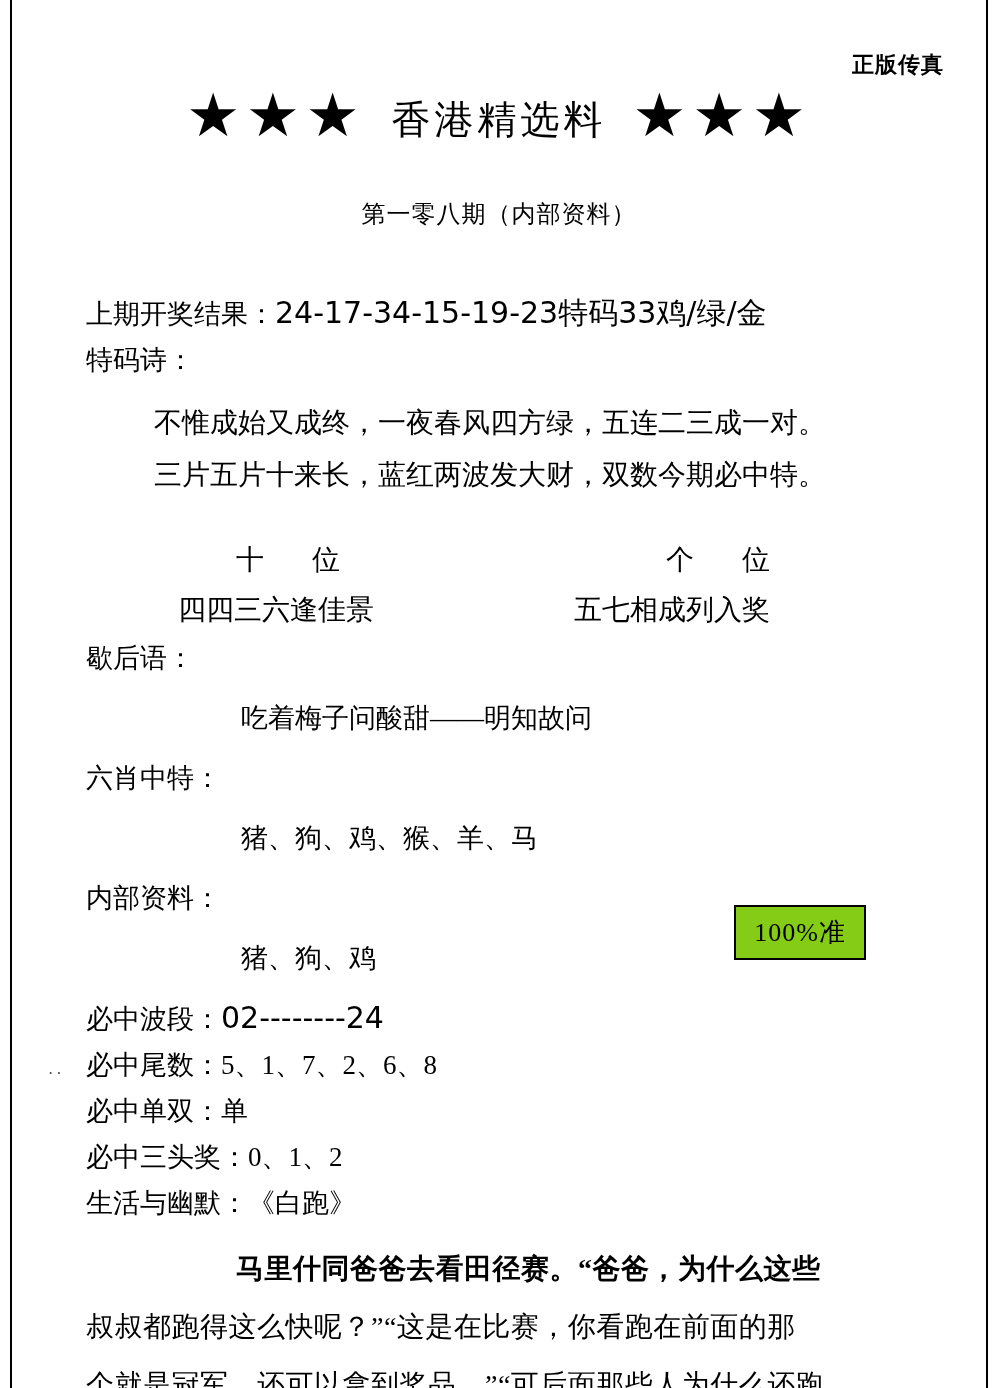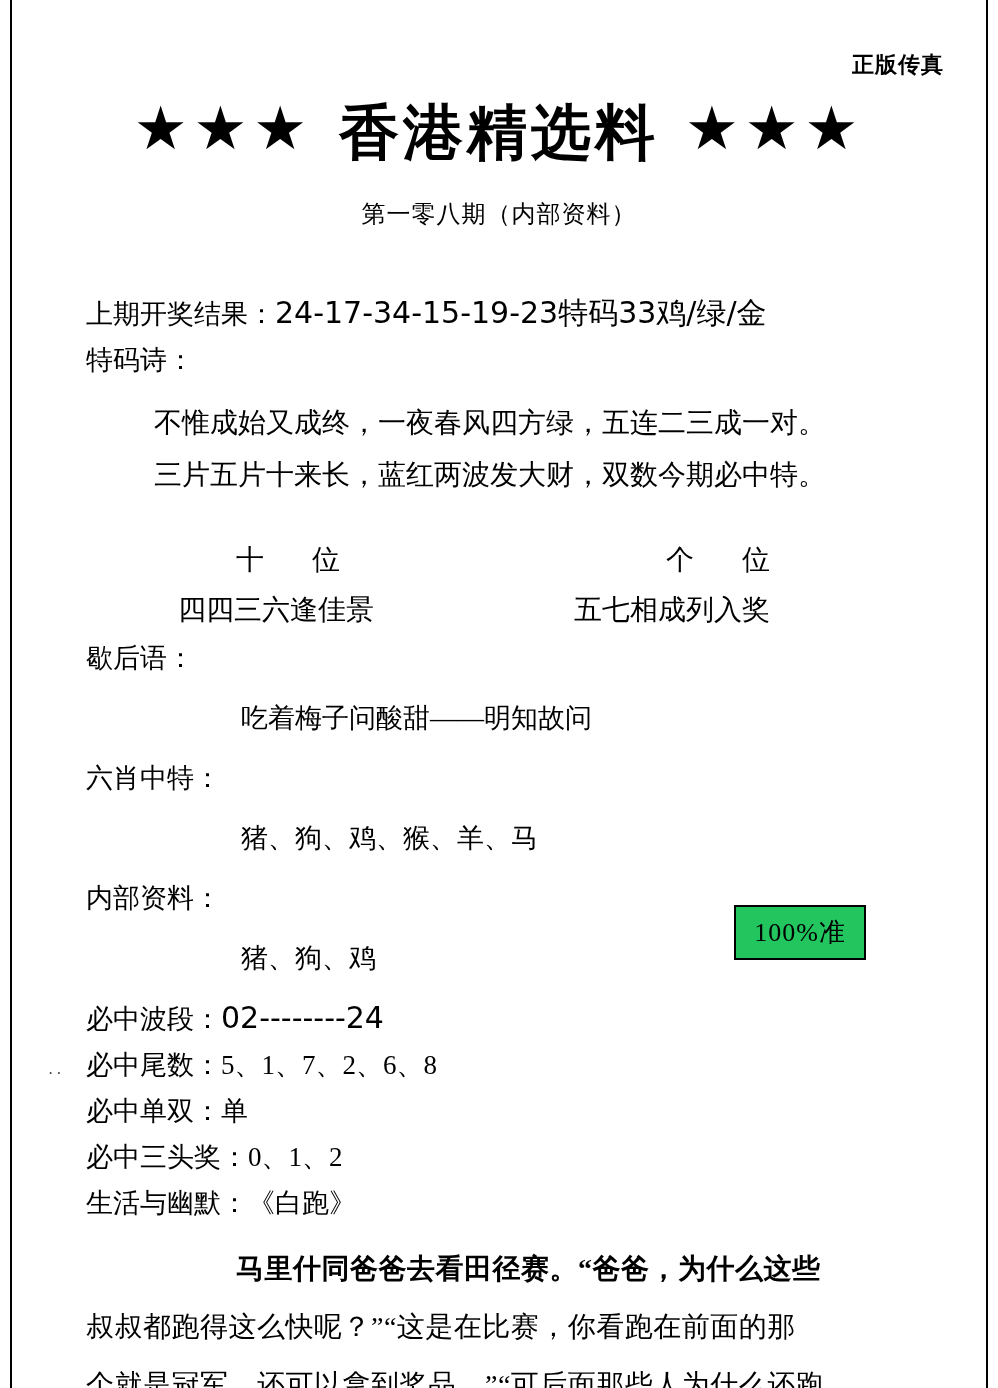--- a/index.html
+++ b/index.html
@@ -52,22 +52,22 @@
     justify-content: center;
     gap: 26px;
   }
   .stars {
     font-size: 60px;
     line-height: 60px;
     letter-spacing: 6px;
     font-family: "DejaVu Sans", sans-serif;
   }
   .main-title {
-    font-size: 60px;
-    font-weight: bold;
+    font-size: 39px;
+    font-weight: normal;
     letter-spacing: 4px;
     font-family: "Liberation Serif", "DejaVu Serif", serif;
     white-space: nowrap;
     margin-top: 11px;
   }
 
   .issue-line {
     position: absolute;
     top: 198px;
     width: 998px;
@@ -114,21 +114,21 @@
   }
 
   .stamp {
     position: absolute;
     right: 132px;
     top: 905px;
     border: 2px solid #000;
     padding: 8px 18px;
     font-size: 26px;
     letter-spacing: 1px;
-    background: #22c55e;
+    background: #84cc16;
   }
 
   .story {
     font-size: 28px;
     line-height: 58px;
     letter-spacing: 0.5px;
   }
   .story .first { text-indent: 150px; font-weight: bold; }
 
   .tiny-dots {

